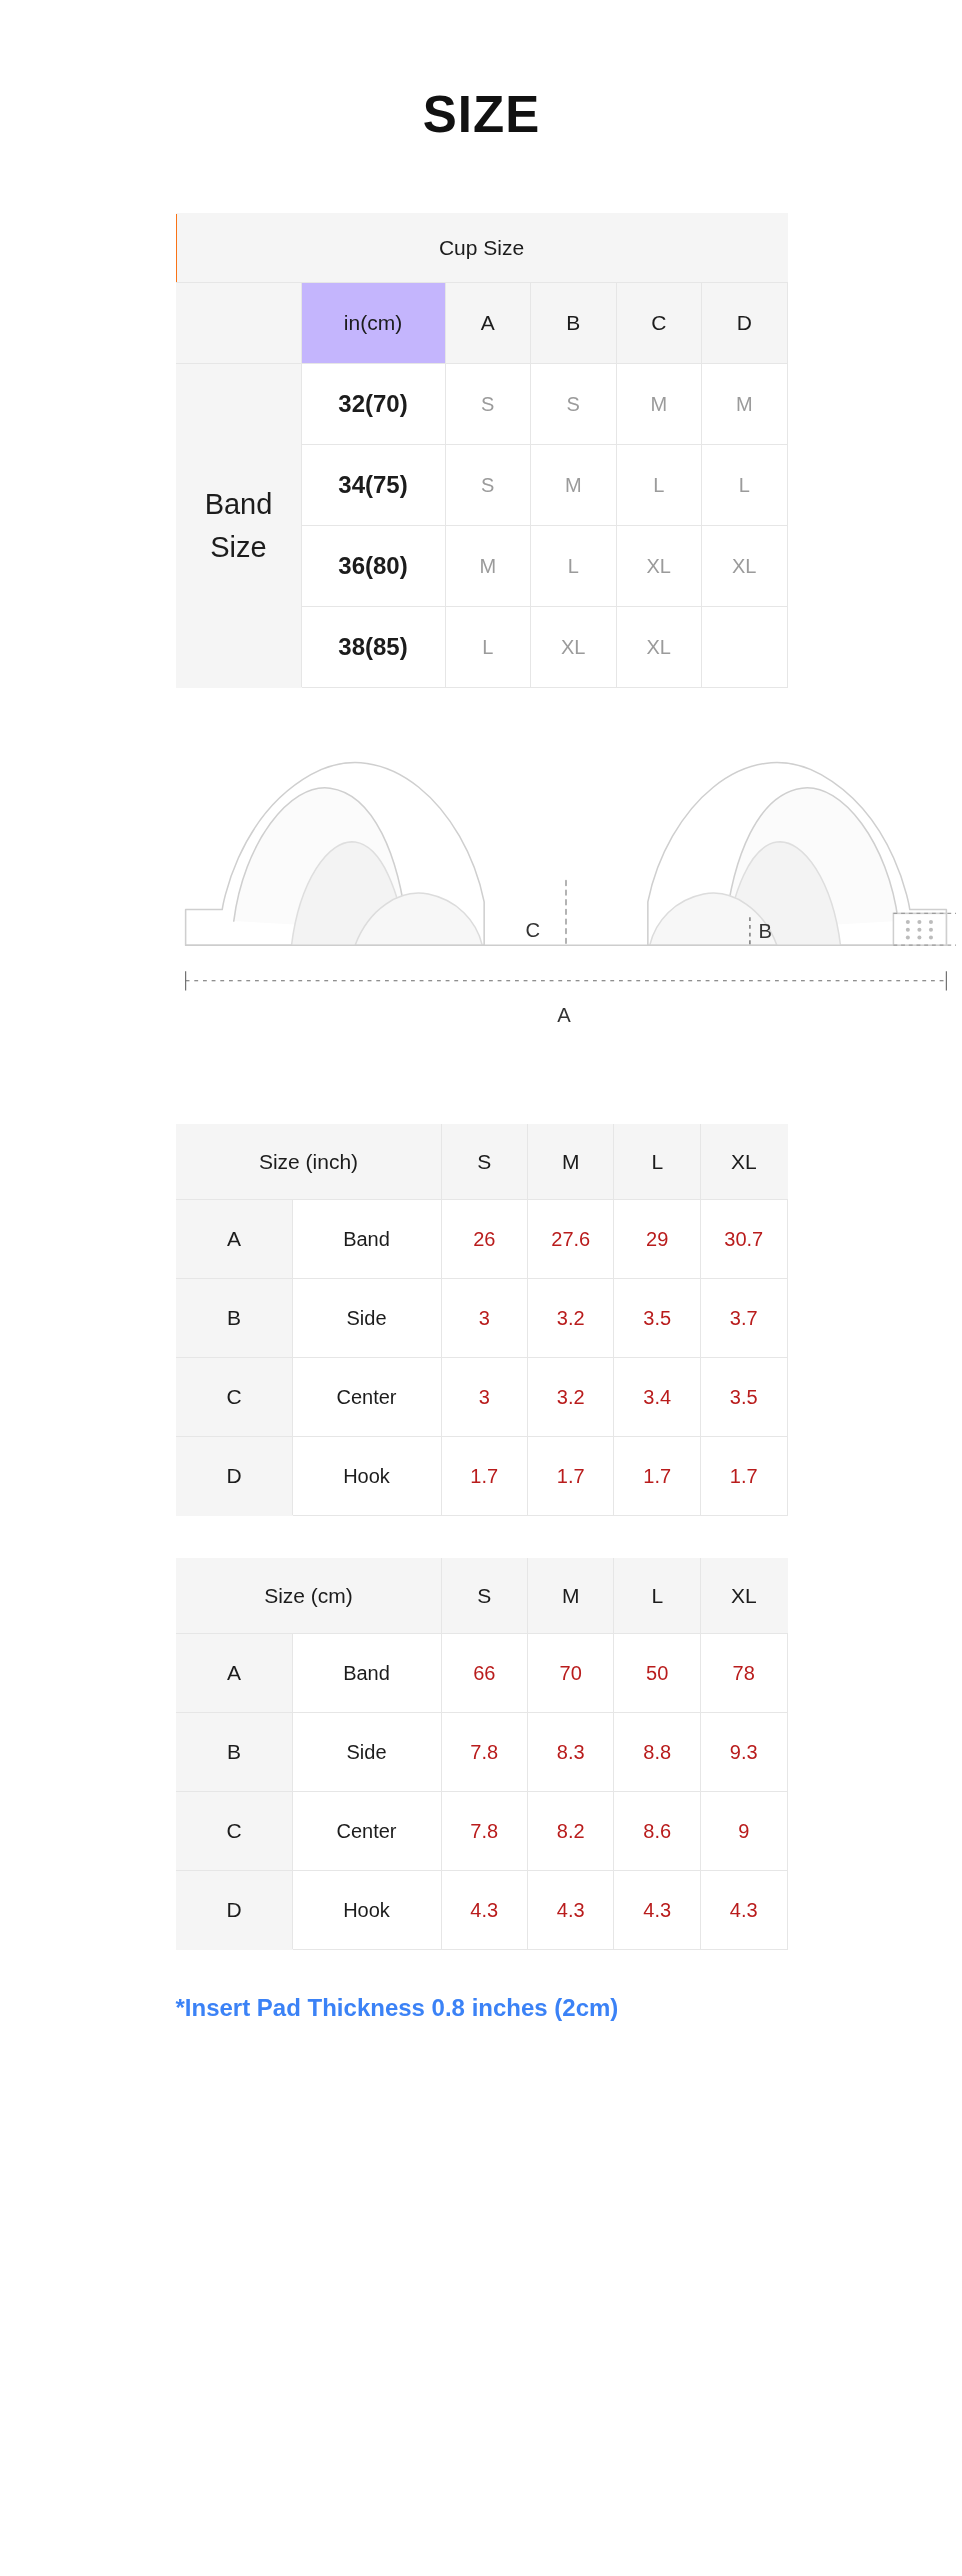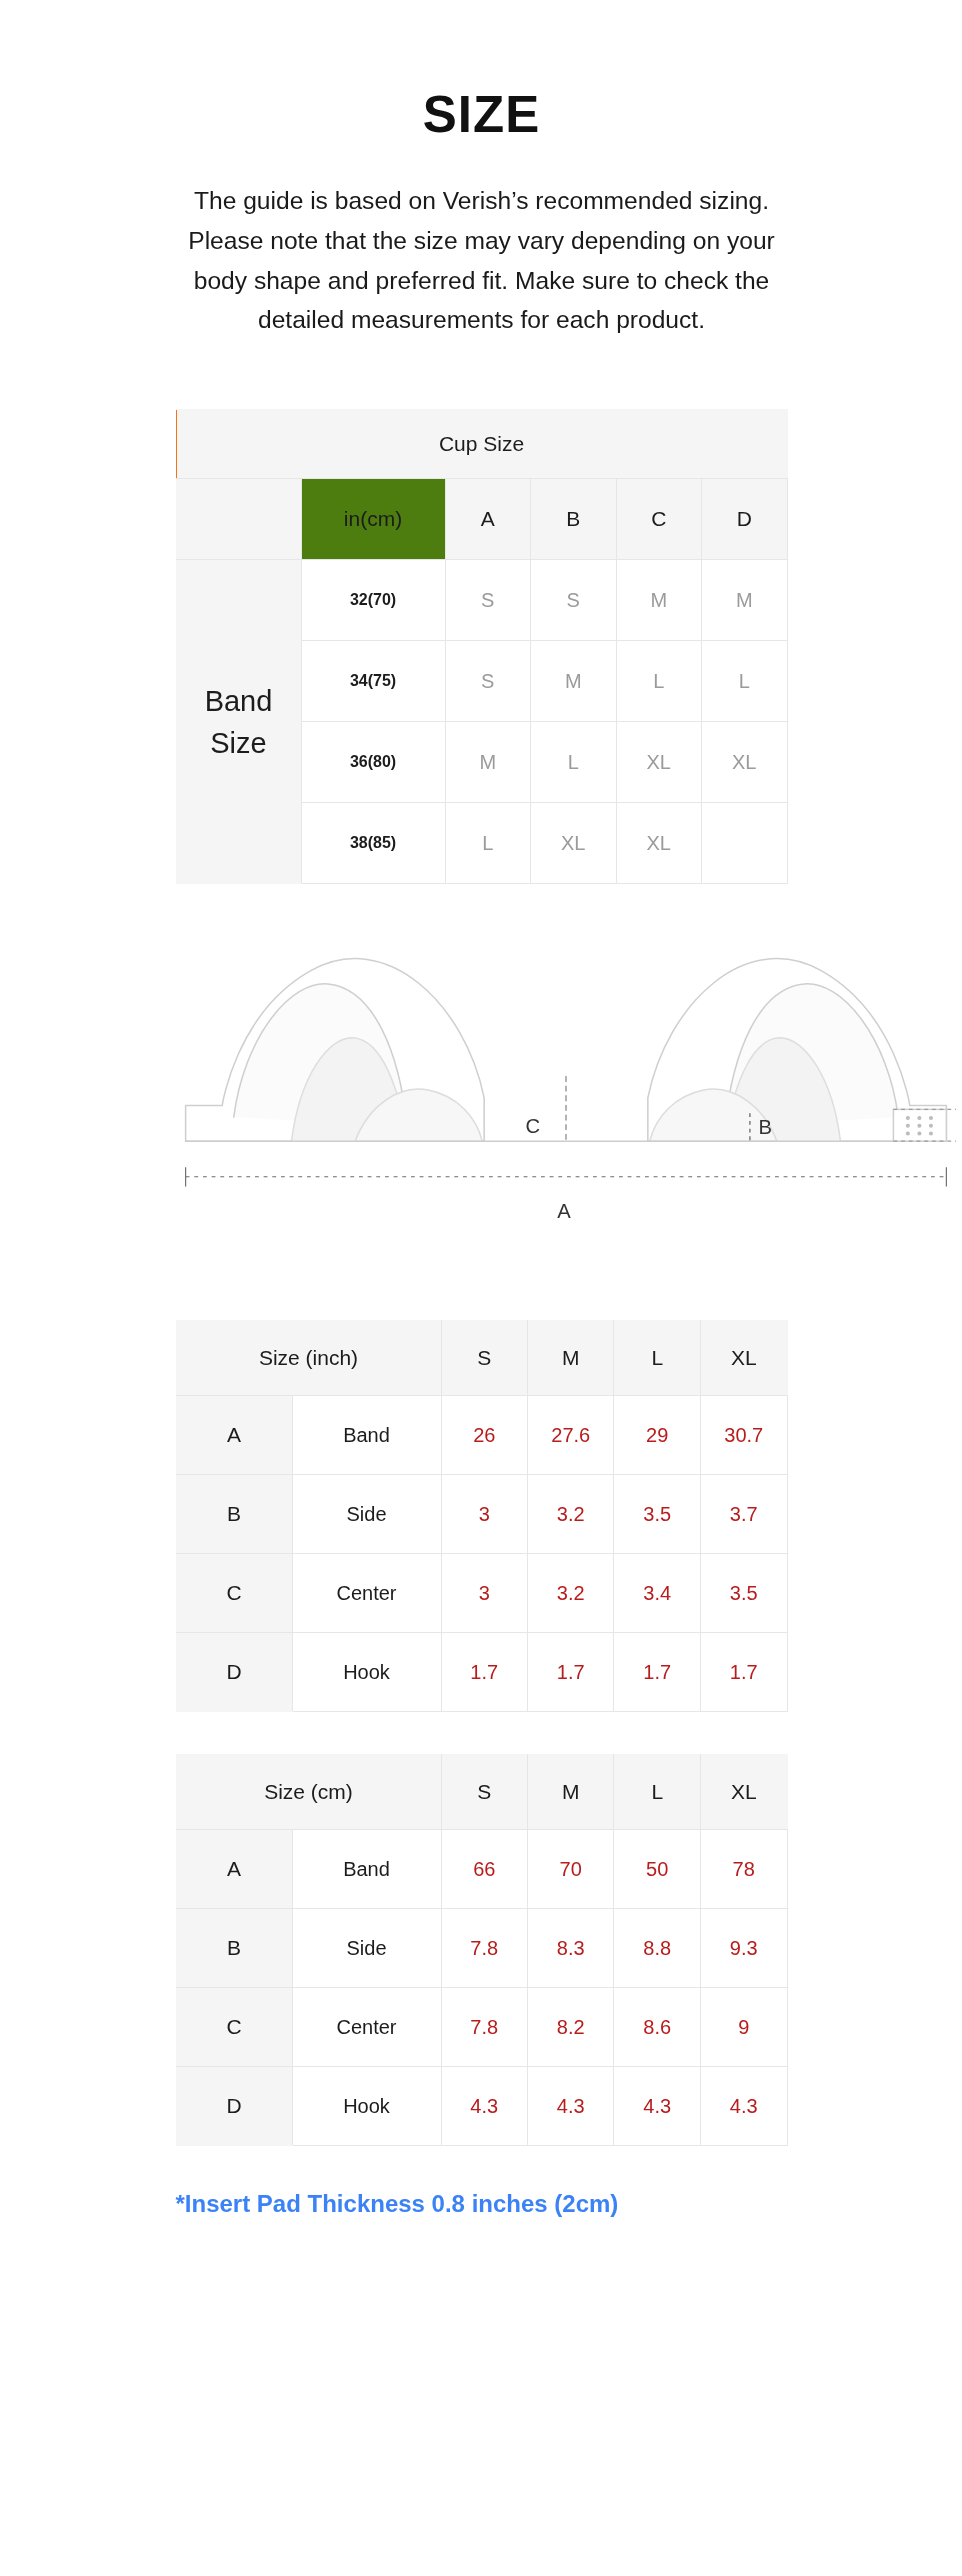--- a/index.html
+++ b/index.html
@@ -72,36 +72,36 @@
     background: #f5f5f5;
     border-left: 1px solid #f5f5f5;
   }
   .cup-table .cup-letter {
     background: #f5f5f5;
     font-size: 21px;
     color: #1c1c1c;
     height: 71px;
   }
   .cup-table .unit-cell {
-    background: #4d7c0f;
+    background: #c4b5fd;
     font-size: 21px;
     color: #1c1c1c;
     height: 71px;
   }
   .cup-table .band-label {
     background: #f5f5f5;
     font-size: 29px;
     color: #1c1c1c;
     line-height: 1.45;
     border-left: 1px solid #f5f5f5;
     border-bottom: 1px solid #f5f5f5;
     width: 125px;
   }
   .cup-table .band-value {
-    font-size: 16px;
+    font-size: 24px;
     color: #1c1c1c;
     font-weight: 700;
     width: 144px;
   }
 
   
   .illustration {
     margin: 50px 0 0 0;
     text-align: center;
   }
@@ -166,21 +166,20 @@
     max-width: 761px;
   }
   .bottom-space { height: 116px; }
 </style>
 </head>
 <body>
 
 <div class="page">
 
   <h1 class="title">SIZE</h1>
-  <p class="intro">The guide is based on Verish’s recommended sizing. Please note that the size may vary depending on your body shape and preferred fit. Make sure to check the detailed measurements for each product.</p>
 
   <div class="cup-table-wrap">
     <table class="cup-table">
       <colgroup>
         <col style="width:125px">
         <col style="width:144px">
         <col>
         <col>
         <col>
         <col>

